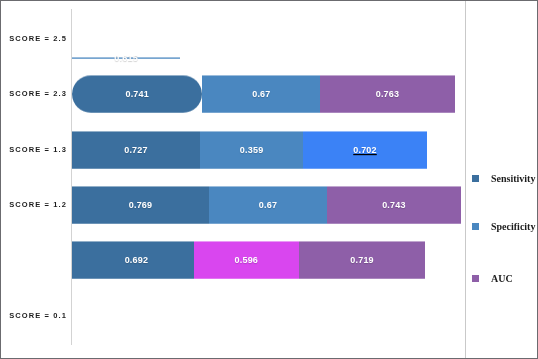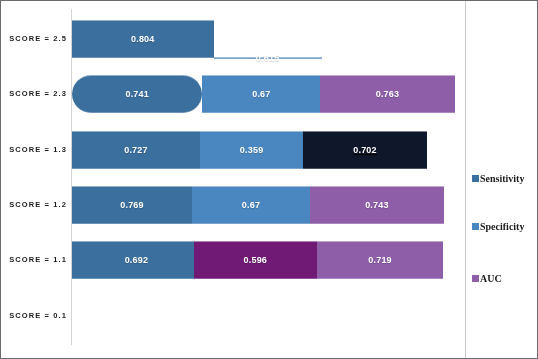--- a/index.html
+++ b/index.html
@@ -96,21 +96,21 @@
     top: 0;
     width: 73px;
     height: 357px;
     border-left: 1px solid #c9c9c9;
   }
   .legend-item {
     position: absolute;
     left: 6px;
     display: flex;
     align-items: center;
-    gap: 1px;
+    gap: 12px;
     white-space: nowrap;
   }
   .legend-swatch {
     width: 7px;
     height: 7px;
     flex: none;
   }
   .legend-label {
     font-family: "Liberation Serif", serif;
     font-size: 10px;
@@ -122,23 +122,20 @@
 <body>
 
 <div id="chart-root">
 
   <div class="plot">
     <div class="axis-line"></div>
     <div class="rows" id="rows">
         <div class="row">
           <div class="cat-label">SCORE = 2.5</div>
           <div class="bar">
-            <div class="seg seg-sensitivity" style="width: 141.504px; background: rgb(59, 111, 158);">
-              <span class="seg-value">0.804</span>
-            </div>
             <div class="seg seg-specificity" style="width: 108.24px; background: rgb(74, 135, 192); margin-top: 37px;">
               <span class="seg-value">0.615</span>
             </div>
           </div>
         </div>
         <div class="row">
           <div class="cat-label">SCORE = 2.3</div>
           <div class="bar">
             <div class="seg seg-sensitivity" style="width: 130.416px; background: rgb(59, 111, 158); border-radius: 19px;">
               <span class="seg-value">0.741</span>
@@ -153,46 +150,45 @@
         </div>
         <div class="row">
           <div class="cat-label">SCORE = 1.3</div>
           <div class="bar">
             <div class="seg seg-sensitivity" style="width: 127.952px; background: rgb(59, 111, 158);">
               <span class="seg-value">0.727</span>
             </div>
             <div class="seg seg-specificity" style="width: 103.312px; background: rgb(74, 135, 192);">
               <span class="seg-value">0.359</span>
             </div>
-            <div class="seg seg-auc" style="width: 123.552px; background: #0f172a; text-decoration: underline;">
+            <div class="seg seg-auc" style="width: 123.552px; background: #3b82f6; text-decoration: underline;">
               <span class="seg-value">0.702</span>
             </div>
           </div>
         </div>
         <div class="row">
           <div class="cat-label">SCORE = 1.2</div>
           <div class="bar">
-            <div class="seg seg-sensitivity" style="width: 120px; background: rgb(59, 111, 158); justify-content: center;">
+            <div class="seg seg-sensitivity" style="width: 137px; background: rgb(59, 111, 158); justify-content: center;">
               <span class="seg-value">0.769</span>
             </div>
             <div class="seg seg-specificity" style="width: 117.92px; background: rgb(74, 135, 192);">
               <span class="seg-value">0.67</span>
             </div>
             <div class="seg seg-auc" style="width: 134px; background: rgb(142, 95, 168);">
               <span class="seg-value">0.743</span>
             </div>
           </div>
         </div>
         <div class="row">
-          <div class="cat-label">SCORE = 1.1</div>
           <div class="bar">
             <div class="seg seg-sensitivity" style="width: 121.792px; background: rgb(59, 111, 158); padding-left: 7px;">
               <span class="seg-value">0.692</span>
             </div>
-            <div class="seg seg-specificity" style="width: 123px; background: #701a75;">
+            <div class="seg seg-specificity" style="width: 105px; background: #d946ef;">
               <span class="seg-value">0.596</span>
             </div>
             <div class="seg seg-auc" style="width: 126.544px; background: rgb(142, 95, 168);">
               <span class="seg-value">0.719</span>
             </div>
           </div>
         </div>
         <div class="row">
           <div class="cat-label">SCORE = 0.1</div>
         </div>

